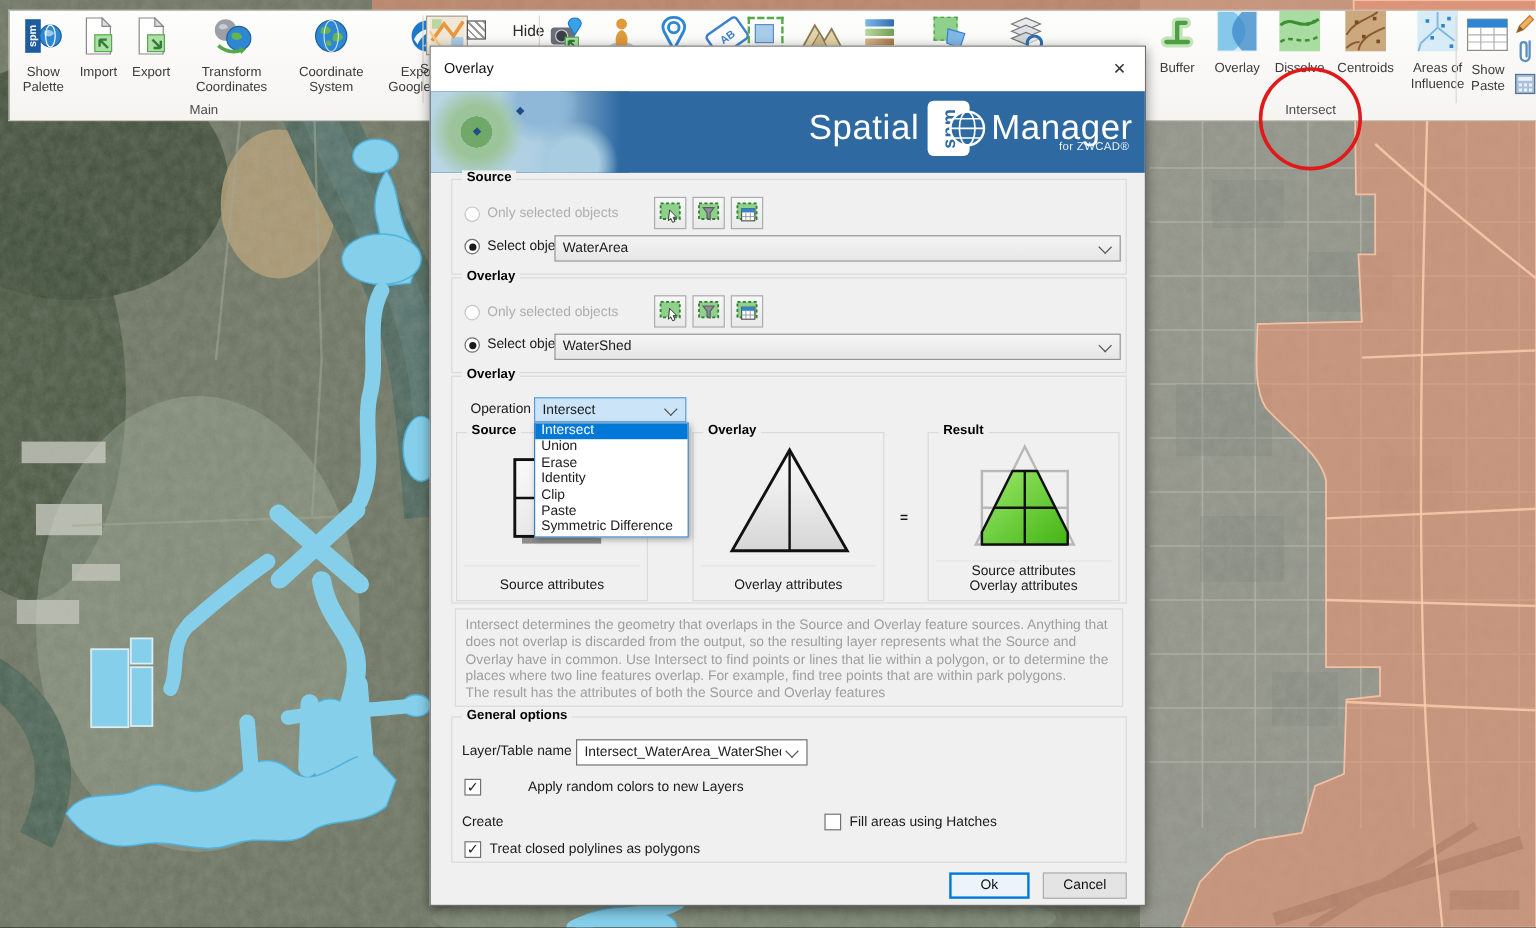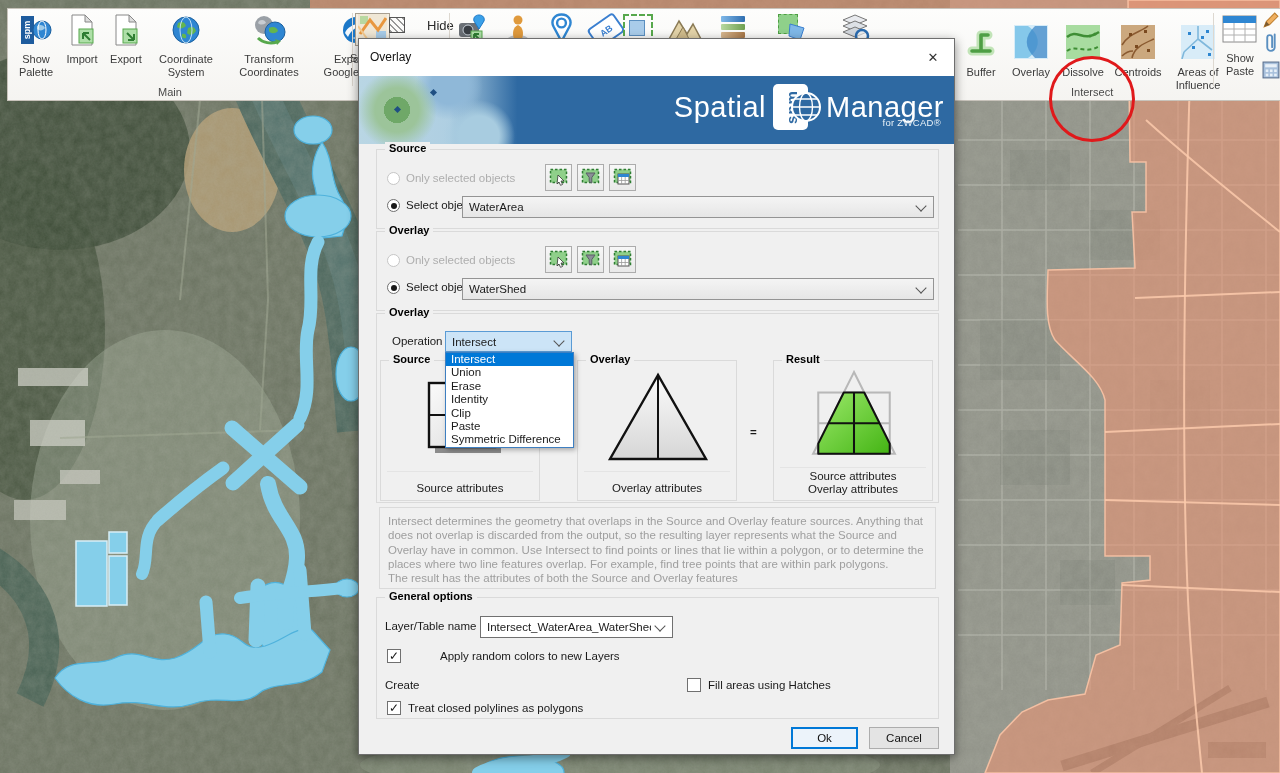--- a/index.html
+++ b/index.html
@@ -203,39 +203,39 @@
       </div>
       <div class="ri" style="width:40px">
         <span><svg width="27" height="32" viewBox="0 0 27 32">
               <path d="M3,1 h13 l7,7 v23 h-20 z" fill="#fff" stroke="#888"></path>
               <path d="M16,1 l7,7 h-7 z" fill="#ddd" stroke="#888"></path>
               <rect x="10" y="15" width="14" height="14" fill="#AEDFA8" stroke="#57A84C"></rect>
               <path d="M14,19 L21,26 M21,26 h-6 M21,26 v-6" stroke="#2E7D32" stroke-width="2" fill="none"></path>
             </svg></span>
         <span class="lbl">Export</span>
       </div>
-      <div class="ri" style="width:72px">
-        <span><svg width="32" height="32" viewBox="0 0 32 32">
-              <circle cx="16" cy="16" r="13" fill="#2F86D2" stroke="#1A5F9E"></circle>
-              <path d="M8,9 C12,7 15,8 16,12 C13,15 9,15 7,13 Z M18,14 C22,12 25,13 26,17 C24,21 19,22 17,19 Z M12,20 C15,19 17,21 16,24 C13,25 11,23 12,20 Z" fill="#63B54F"></path>
-              <ellipse cx="16" cy="16" rx="6" ry="13" fill="none" stroke="#BFDFF5" stroke-width="1"></ellipse>
-            </svg></span>
-        <span class="lbl">Coordinate System</span>
-      </div>
       <div class="ri" style="width:86px">
         <span><svg width="34" height="32" viewBox="0 0 34 32">
               <circle cx="12" cy="11" r="9" fill="#9AA0A6"></circle>
               <path d="M7,7 C10,5 13,6 14,9 C11,11 8,11 6,9 Z" fill="#C8CDD2"></path>
               <circle cx="23" cy="18" r="10" fill="#2F86D2" stroke="#1A5F9E"></circle>
               <path d="M17,14 C21,12 25,13 26,17 C23,20 19,20 17,17 Z" fill="#63B54F"></path>
               <path d="M6,24 C11,29 19,30 25,28" fill="none" stroke="#57A84C" stroke-width="3"></path>
               <path d="M25,31 L29,27 L23,25 Z" fill="#57A84C"></path>
             </svg></span>
         <span class="lbl">Transform Coordinates</span>
       </div>
+      <div class="ri" style="width:72px">
+        <span><svg width="32" height="32" viewBox="0 0 32 32">
+              <circle cx="16" cy="16" r="13" fill="#2F86D2" stroke="#1A5F9E"></circle>
+              <path d="M8,9 C12,7 15,8 16,12 C13,15 9,15 7,13 Z M18,14 C22,12 25,13 26,17 C24,21 19,22 17,19 Z M12,20 C15,19 17,21 16,24 C13,25 11,23 12,20 Z" fill="#63B54F"></path>
+              <ellipse cx="16" cy="16" rx="6" ry="13" fill="none" stroke="#BFDFF5" stroke-width="1"></ellipse>
+            </svg></span>
+        <span class="lbl">Coordinate System</span>
+      </div>
       <div class="ri" style="width:80px">
         <span><svg width="32" height="32" viewBox="0 0 32 32">
               <circle cx="16" cy="16" r="13" fill="#1C78C8"></circle>
               <path d="M5,19 C8,10 22,7 29,13 C22,10 12,13 8,23 Z" fill="#fff" opacity=".95"></path>
               <path d="M12,24 C18,22 24,22 27,19 C25,24 18,27 12,24 Z" fill="#fff" opacity=".55"></path>
             </svg></span>
         <span class="lbl">Export to Google Earth</span>
       </div>
     </div>
     <span class="glabel" style="left:150px;bottom:2px;">Main</span>
@@ -294,21 +294,21 @@
           </svg></span>
     </div>
     <span class="abs" style="left:829px;top:4px;"><svg width="36" height="32" viewBox="0 0 36 32">
           <path d="M6,7 L18,2 L30,7 L18,12 Z" fill="#E8EAEE" stroke="#777"></path>
           <path d="M6,13 L18,8 L30,13 L18,18 Z" fill="#DDE1E6" stroke="#777"></path>
           <path d="M6,19 L18,14 L30,19 L18,24 Z" fill="#D2D7DD" stroke="#777"></path>
           <circle cx="25" cy="23" r="6" fill="rgba(255,255,255,.6)" stroke="#2B6CB0" stroke-width="2.5"></circle>
           <path d="M29,27 L34,31" stroke="#2B6CB0" stroke-width="3"></path>
         </svg></span>
 
-    <div class="abs" style="left:951px;top:16px;display:flex;gap:5px;">
+    <div class="abs" style="left:951px;top:0;display:flex;gap:5px;">
       <div class="ri" style="width:44px">
         <span><svg width="34" height="34" viewBox="0 0 34 34">
               <path d="M8,26 H26 M17,26 V10 H24" fill="none" stroke="#C2E4B8" stroke-width="9" stroke-linecap="round" stroke-linejoin="round"></path>
               <path d="M8,26 H26 M17,26 V10 H24" fill="none" stroke="#4E9E44" stroke-width="3.6" stroke-linecap="round" stroke-linejoin="round"></path>
             </svg></span>
         <span class="lbl">Buffer</span>
       </div>
       <div class="ri" style="width:46px">
         <span><svg width="34" height="34" viewBox="0 0 34 34">
               <rect width="34" height="34" fill="#D6ECF8"></rect>

